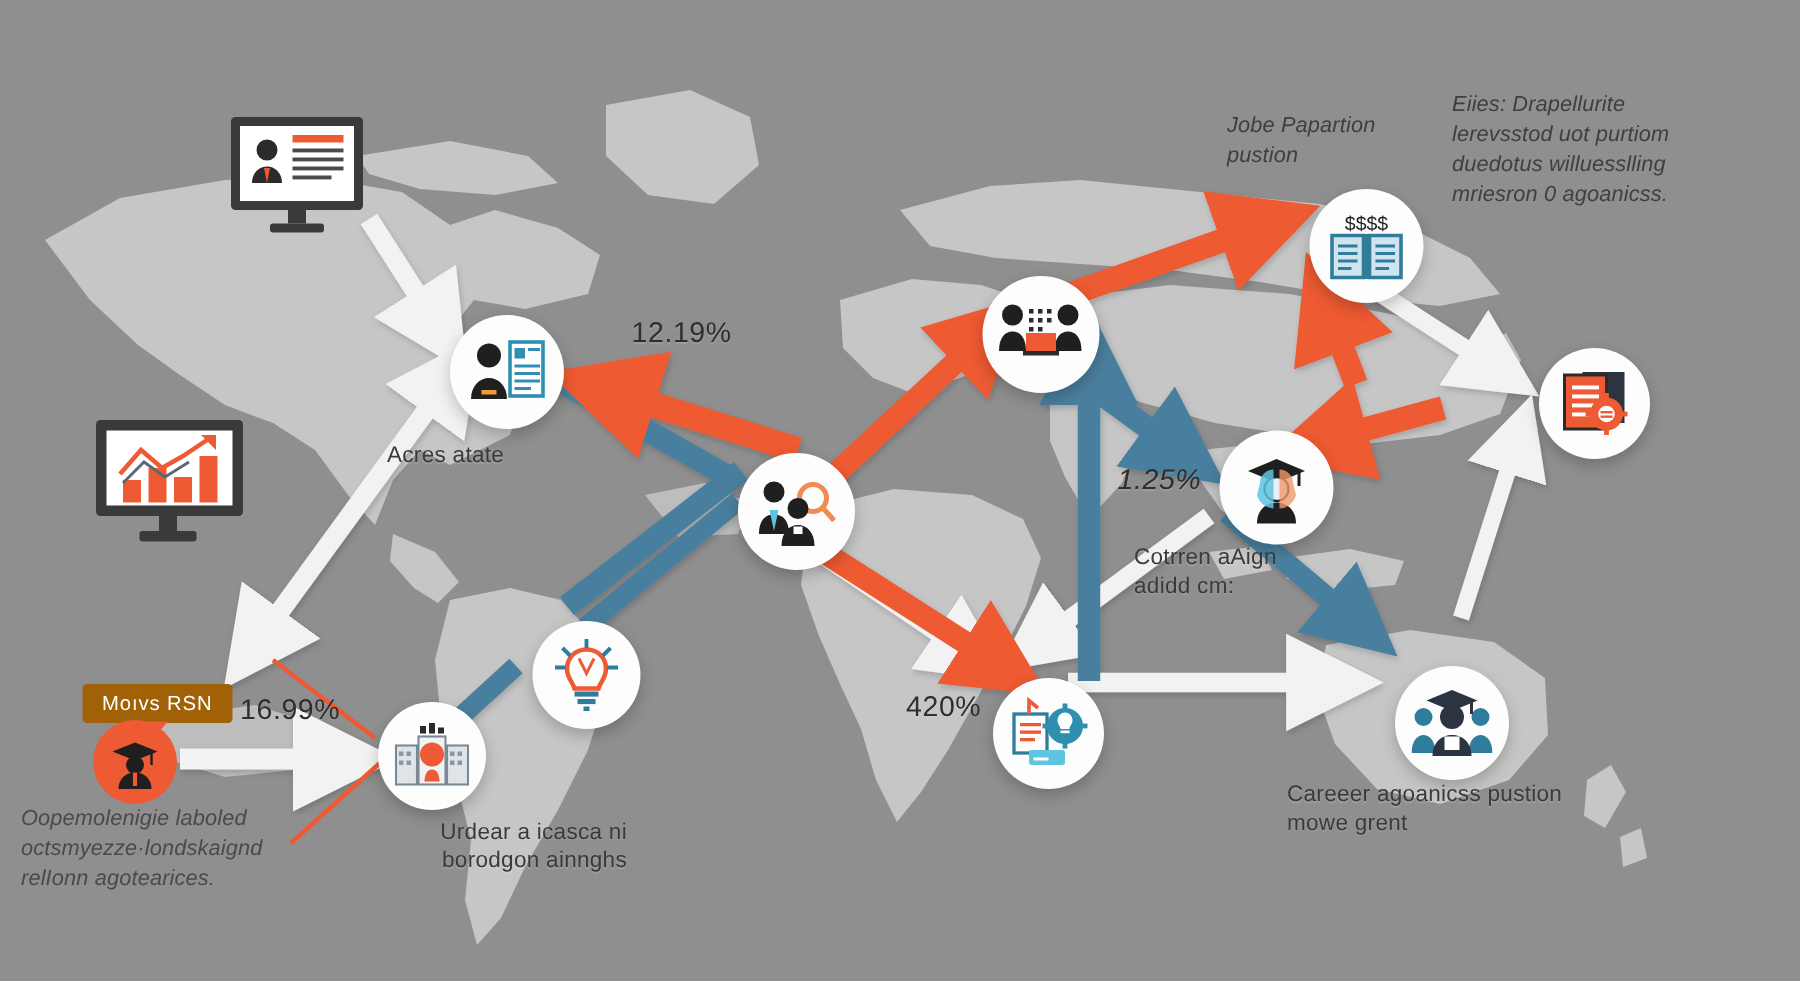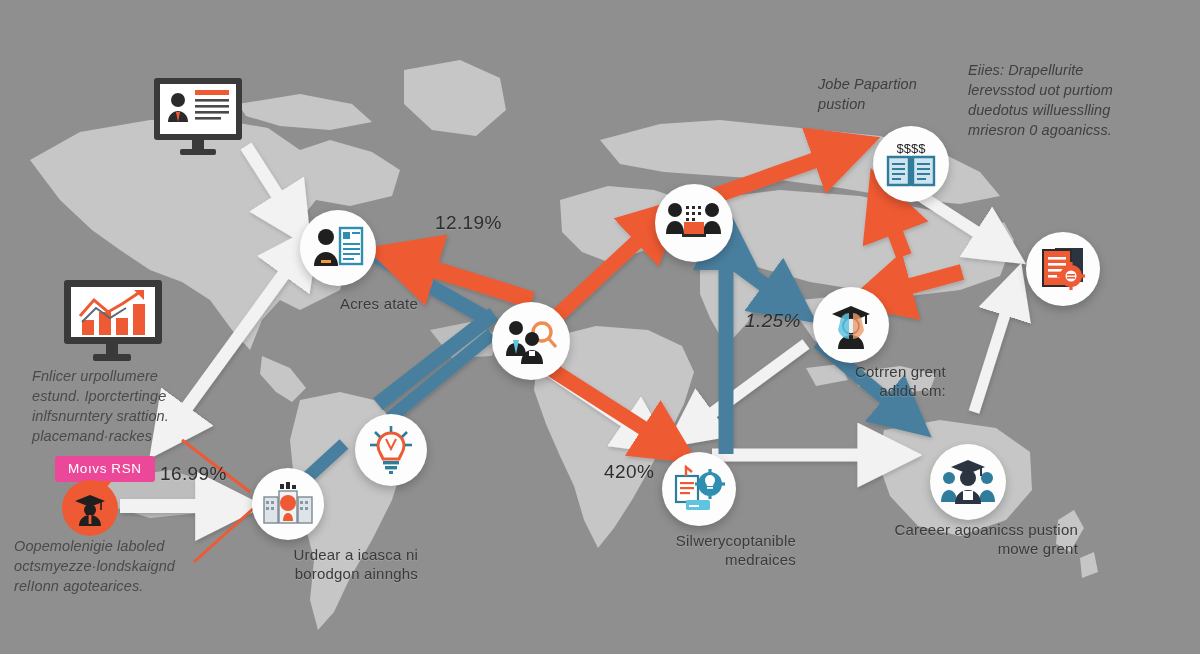--- a/index.html
+++ b/index.html
@@ -11,37 +11,37 @@
   }
   #worldmap{position:absolute;left:0;top:0;width:1200px;height:654px;}
   #arrows{position:absolute;left:0;top:0;width:1200px;height:654px;}
   .node{
     position:absolute;border-radius:50%;background:#fdfdfd;
     box-shadow:0 4px 10px rgba(0,0,0,.22);
     display:flex;align-items:center;justify-content:center;
   }
   .node svg{display:block;}
   .nlabel{
-    position:absolute;text-align:right;color:#3a3a3a;
+    position:absolute;text-align:left;color:#3a3a3a;
     font-size:15px;line-height:19px;letter-spacing:.2px;
     text-shadow:0 1px 1px rgba(255,255,255,.18);
     white-space:pre-line;pointer-events:none;
   }
   .pct{
     position:absolute;color:#2e2e2e;font-size:19px;letter-spacing:.4px;
     text-shadow:0 1px 1px rgba(255,255,255,.15);
   }
   .para{
     position:absolute;color:#4a4a4a;font-size:14.5px;line-height:20px;
     white-space:pre-line;letter-spacing:.1px;font-style:italic;
   }
   .para.dark{color:#3f3f3f;}
   .device{position:absolute;}
   .badge{
-    position:absolute;background:#ec4899;color:#fff;
+    position:absolute;background:#a16207;color:#fff;
     font-size:13.5px;letter-spacing:.6px;
     padding:5px 13px 6px 13px;border-radius:3px;
   }
   .badge:after{
     content:"";position:absolute;left:50%;bottom:-7px;margin-left:-7px;
     border-left:7px solid transparent;border-right:7px solid transparent;
     border-top:8px solid #ee5a33;
   }
   .circleman{
     position:absolute;border-radius:50%;background:#ee5a33;
@@ -379,41 +379,35 @@
       <circle cx="46" cy="20" r="6" fill="#2f7d9b"></circle>
       <path d="M38 44c0-8 4-12 8-12s8 4 8 12z" fill="#2f7d9b"></path>
       <path d="M10 9L27 2l17 7-17 7z" fill="#2b3440"></path>
       <path d="M40 10v8" stroke="#2b3440" stroke-width="2"></path>
       <circle cx="27" cy="20" r="8" fill="#2b3440"></circle>
       <path d="M14 46c0-9 6-14 13-14s13 5 13 14z" fill="#2b3440"></path>
       <rect x="22" y="33" width="10" height="9" fill="#ffffff"></rect>
     </svg>
   </div>
 
-  <div class="nlabel" style="left:756px;top:362px;width:190px;">Cotrren grent
+  <div class="nlabel" style="left:756px;top:362px;width:190px;">Cotrren aAign
 adidd cm:</div>
   <div class="nlabel" style="left:208px;top:545px;width:210px;text-align:right;">Urdear a icasca ni
 borodgon ainnghs</div>
-  <div class="nlabel" style="left:596px;top:531px;width:200px;">Silwerycoptanible
-medraices</div>
   <div class="nlabel" style="left:858px;top:520px;width:220px;">Careeer agoanicss pustion
 mowe grent</div>
 
-  <div class="pct" style="left:421px;top:212px;margin-left:14px;">12.19%</div>
+  <div class="pct" style="left:421px;top:212px;">12.19%</div>
   <div class="pct" style="left:745px;top:310px;font-style:italic;">1.25%</div>
   <div class="pct" style="left:604px;top:461px;">420%</div>
   <div class="pct" style="left:160px;top:463px;">16.99%</div>
 
   <div class="para dark" style="left:818px;top:74px;width:190px;">Jobe Papartion
 pustion</div>
   <div class="para dark" style="left:968px;top:60px;width:230px;">Eiies: Drapellurite
 lerevsstod uot purtiom
 duedotus willuesslling
 mriesron 0 agoanicss.</div>
-  <div class="para" style="left:32px;top:366px;width:200px;">Fnlicer urpollumere
-estund. Iporctertinge
-inlfsnurntery srattion.
-placemand·rackes</div>
   <div class="para" style="left:14px;top:536px;width:215px;">Oopemolenigie laboled
 octsmyezze·londskaignd
 relIonn agotearices.</div>
 
 </div>
 
 </body></html>

